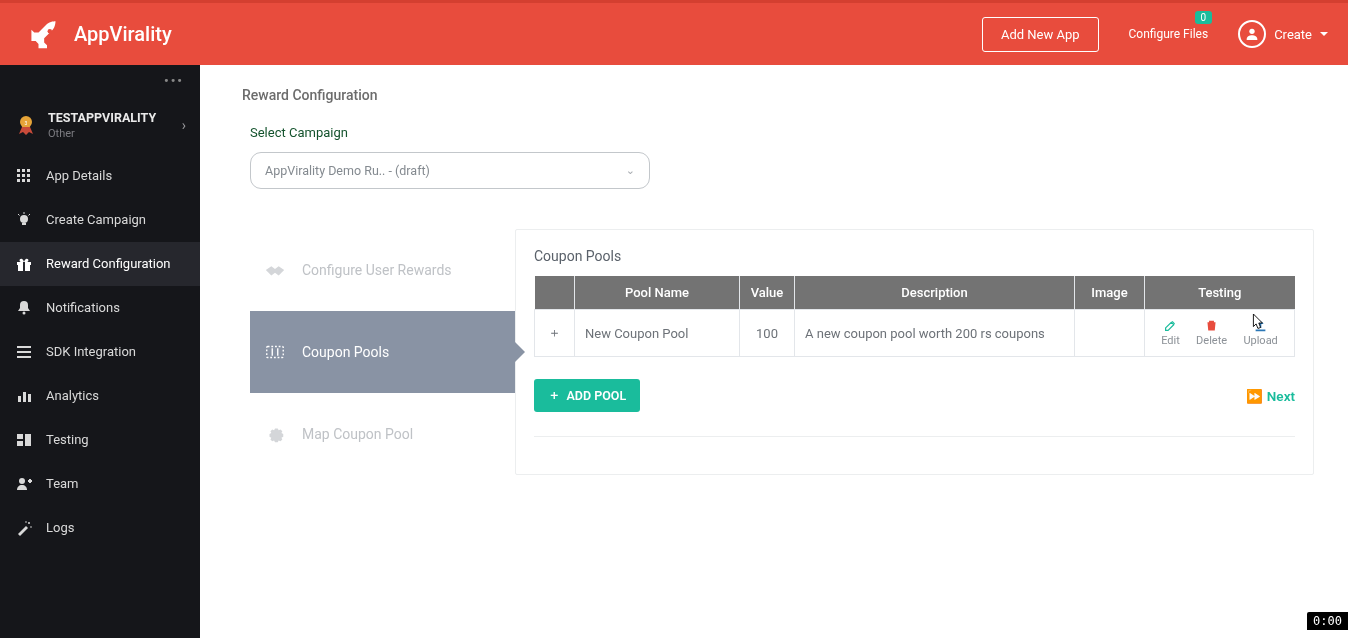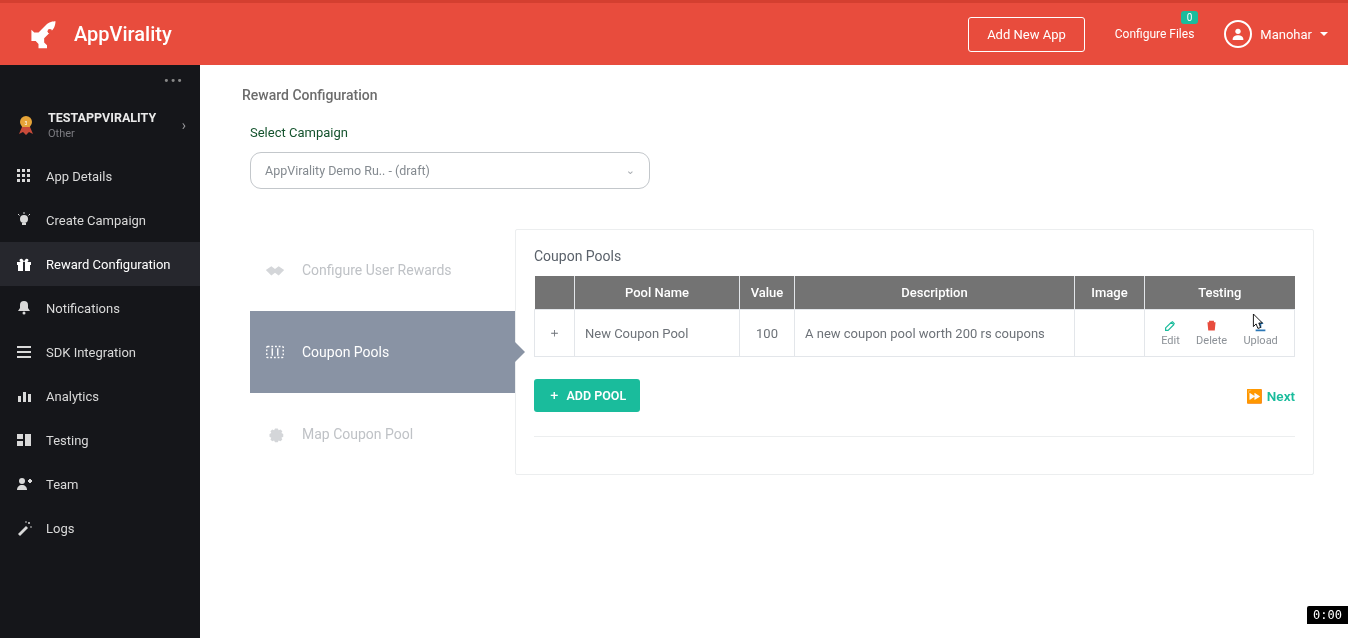--- a/index.html
+++ b/index.html
@@ -26,21 +26,21 @@
 
 
 .sidebar { width: 200px; background: #15161a; color: #c9c9c9; display: flex; flex-direction: column; font-size: 13px; }
 .sidebar-dots { text-align: right; padding: 8px 16px; color: #888; letter-spacing: 2px; font-weight: bold; cursor: pointer; }
 .app-selector { display: flex; align-items: center; justify-content: space-between; padding: 14px 14px; cursor: pointer; }
 .app-selector-left { display: flex; align-items: center; gap: 10px; }
 .medal-icon { width: 24px; height: 24px; flex-shrink: 0; }
 .app-selector .title { color: #eaeaea; font-weight: 700; font-size: 12.5px; }
 .app-selector .sub { color: #7b7b80; font-size: 11px; margin-top: 2px; }
 .app-selector .chev { color: #9a9a9d; font-size: 14px; }
-.nav-item { display: flex; align-items: center; gap: 14px; padding: 14px 16px; cursor: pointer; color: #d9d9d9; }
+.nav-item { display: flex; gap: 14px; padding: 14px 16px; cursor: pointer; color: #d9d9d9; }
 .nav-item.active { background: #26272d; color: #fff; }
 .nav-icon { width: 16px; height: 16px; display: flex; align-items: center; justify-content: center; flex-shrink: 0; }
 .nav-icon svg { fill: #d9d9d9; width: 16px; height: 16px; }
 
 
 .main { flex: 1; background: #fff; position: relative; overflow: auto; }
 .page-title { color: #6c6c6c; font-size: 14px; font-weight: 500; padding: 22px 0 0 42px; }
 .campaign-block { padding: 22px 0 0 50px; }
 .campaign-label { color: #14532d; font-size: 13px; margin-bottom: 12px; }
 .campaign-select { width: 400px; border: 1px solid #c3c7cb; border-radius: 11px; padding: 10px 14px; color: #848a90; font-size: 12.5px; display: flex; align-items: center; justify-content: space-between; cursor: pointer; }
@@ -77,21 +77,21 @@
 .panel-footer { display: flex; justify-content: space-between; align-items: center; margin-top: 22px; }
 .add-pool-btn { background: #1abc9c; color: #fff; border: none; border-radius: 3px; padding: 8px 14px; font-size: 12.5px; font-weight: 600; cursor: pointer; display: flex; align-items: center; gap: 6px; }
 .next-link { color: #1abc9c; font-size: 13.5px; font-weight: 600; cursor: pointer; display: flex; align-items: center; gap: 4px; }
 .divider-bottom { border-top: 1px solid #eceeef; margin-top: 24px; }
 
 
 .cursor-pointer { position: absolute; left: 1248px; top: 312px; width: 18px; height: 22px; pointer-events: none; z-index: 50; }
 .cursor-pointer svg { width: 100%; height: 100%; }
 
 
-.time-badge { position: absolute; right: 0; bottom: 14px; background: #000; color: #fff; font-family: monospace; font-size: 12px; padding: 2px 6px; border-radius: 2px 0 0 0; }
+.time-badge { position: absolute; right: 0; bottom: 8px; background: #000; color: #fff; font-family: monospace; font-size: 12px; padding: 2px 6px; border-radius: 2px 0 0 0; }
 
 </style>
 </head>
 <body>
 
 <div class="topbar">
   <div class="logo-wrap">
     <span class="logo-icon">
       <svg viewBox="0 0 24 24">
           <path fill="#fff" d="M4 22h8v-2l-2-2v-3l6-6c2-2 2-6 2-6s-4 0-6 2l-6 6H3l-2-2v8h3l2 2v3z"></path>
@@ -106,21 +106,21 @@
       <span class="badge">0</span>
       <span>Configure Files</span>
     </div>
     <div class="user-wrap">
       <span class="avatar-circle">
         <svg viewBox="0 0 24 24" width="16" height="16">
             <circle cx="12" cy="8" r="4"></circle>
             <path d="M4 20c0-4 4-6 8-6s8 2 8 6v1H4v-1z"></path>
           </svg>
       </span>
-      <span class="user-name">Manohar</span>
+      <span class="user-name">Create</span>
       <span class="caret-down"></span>
     </div>
   </div>
 </div>
 
 <div class="layout">
 
   <div class="sidebar">
     <div class="sidebar-dots">•••</div>
     <div class="app-selector">

